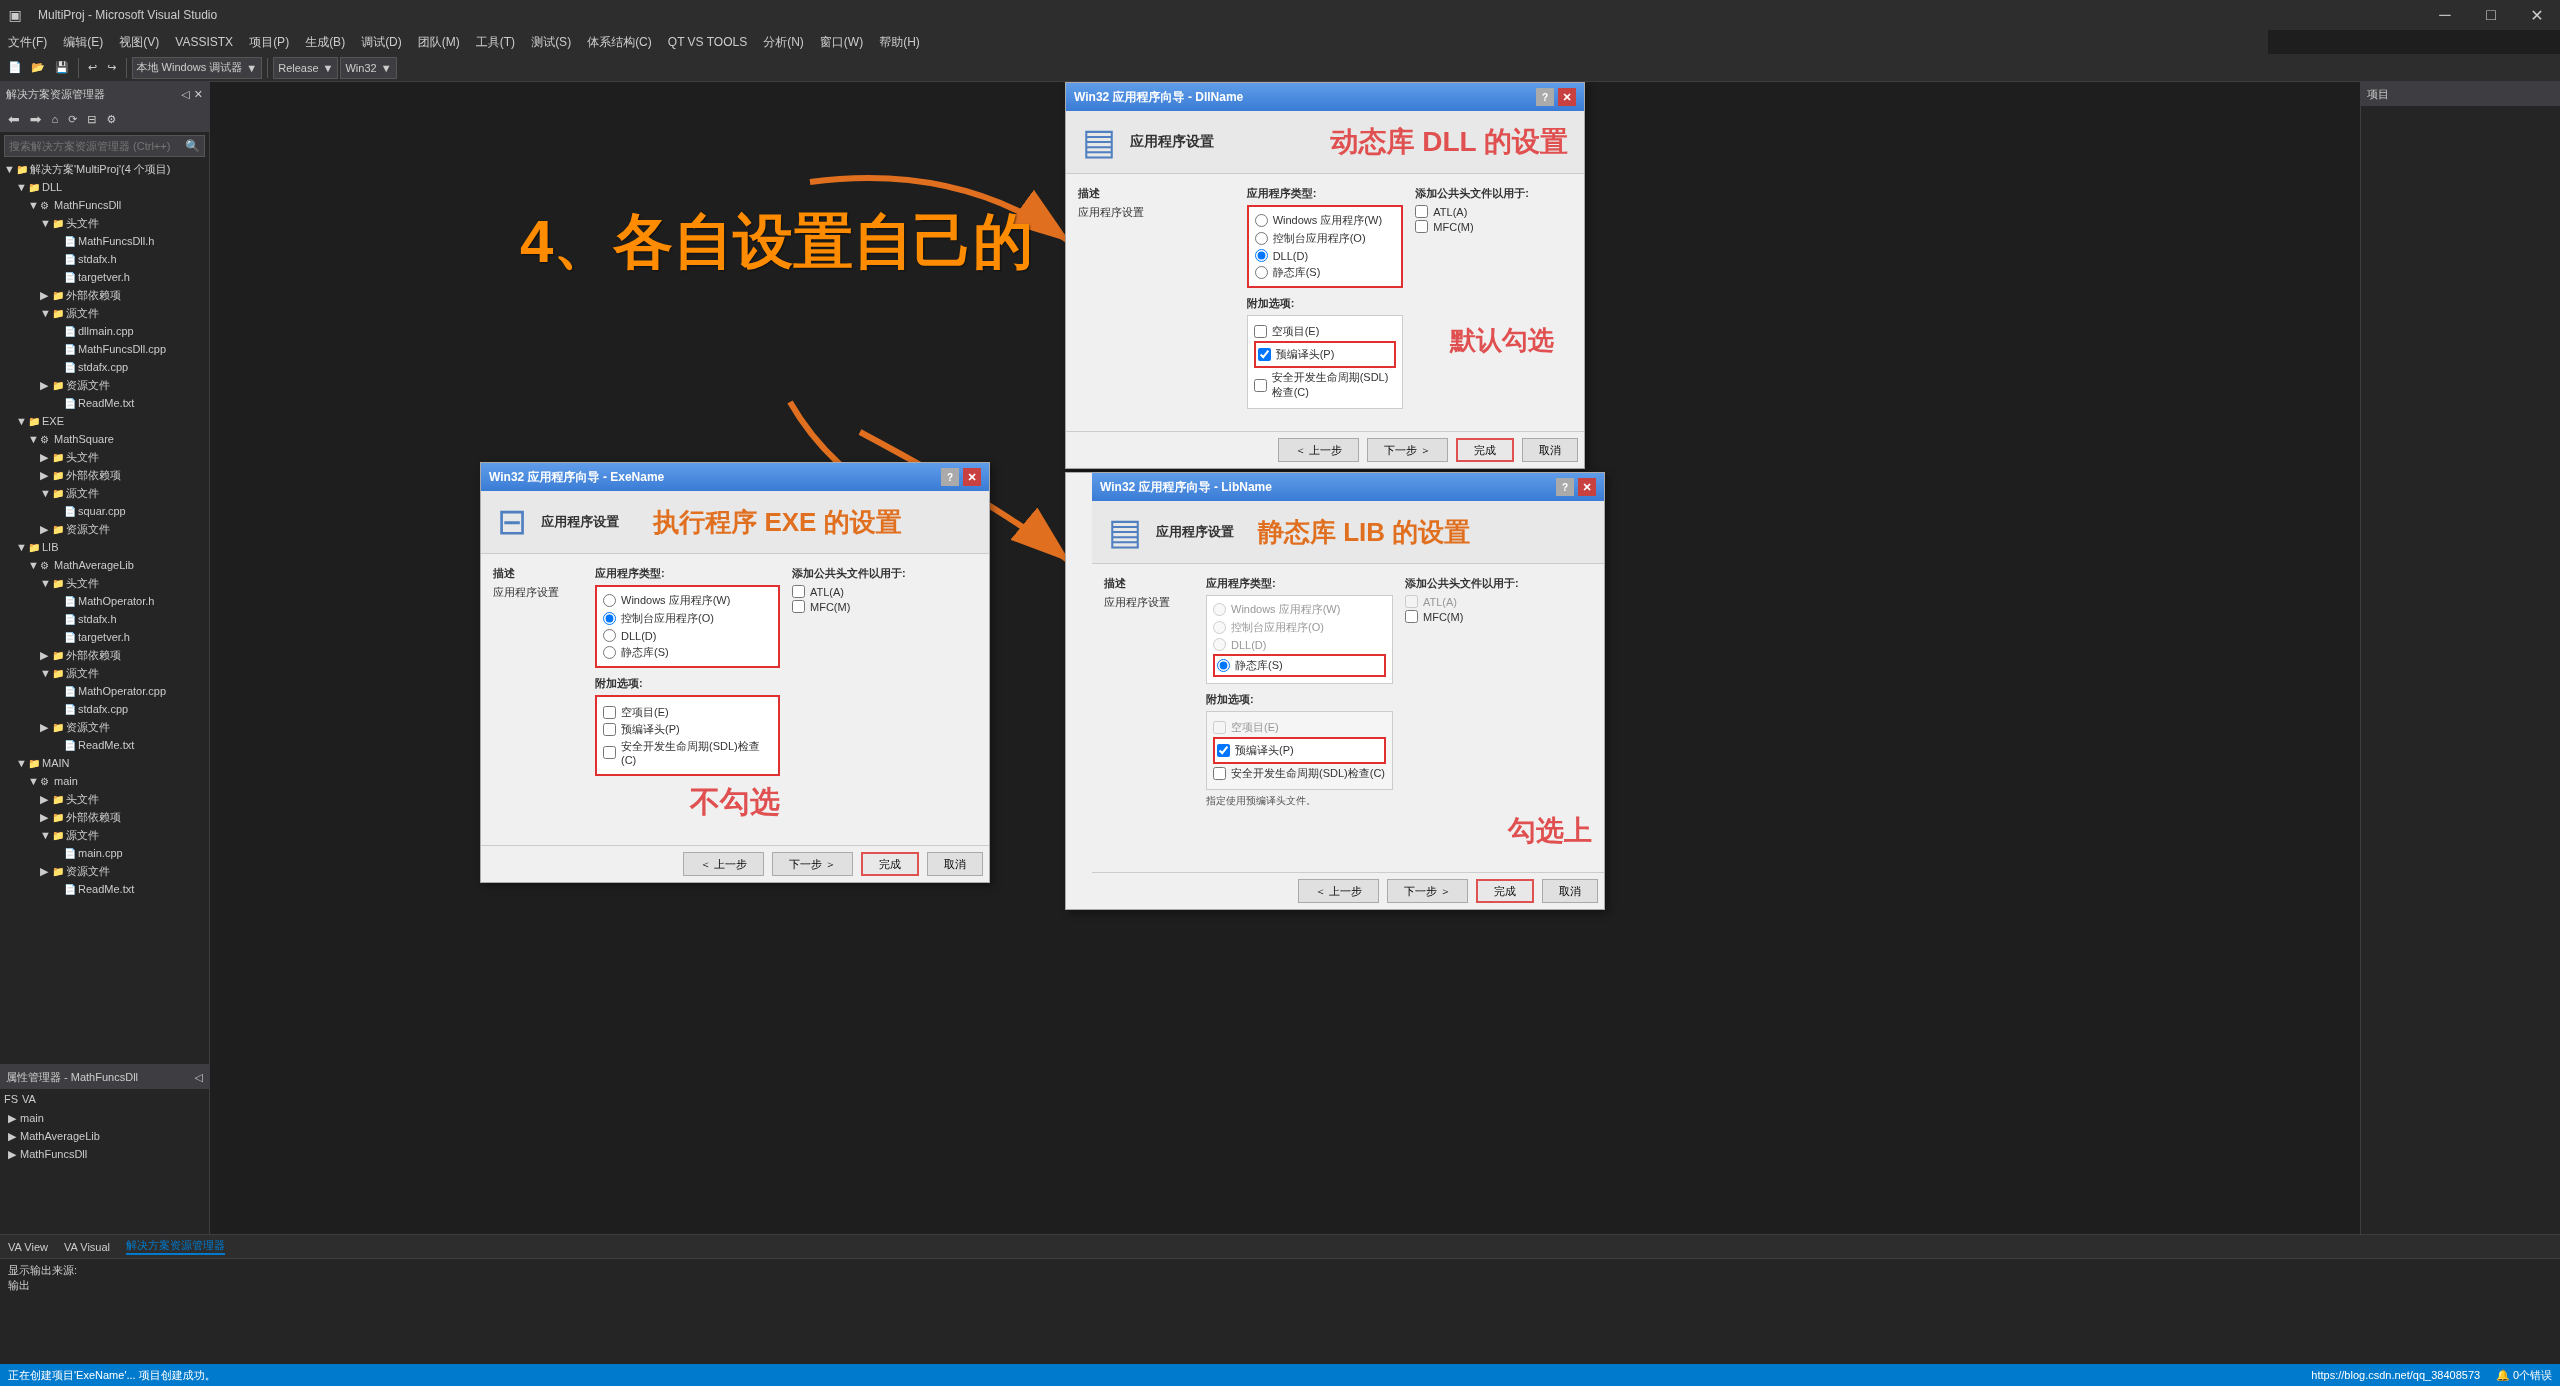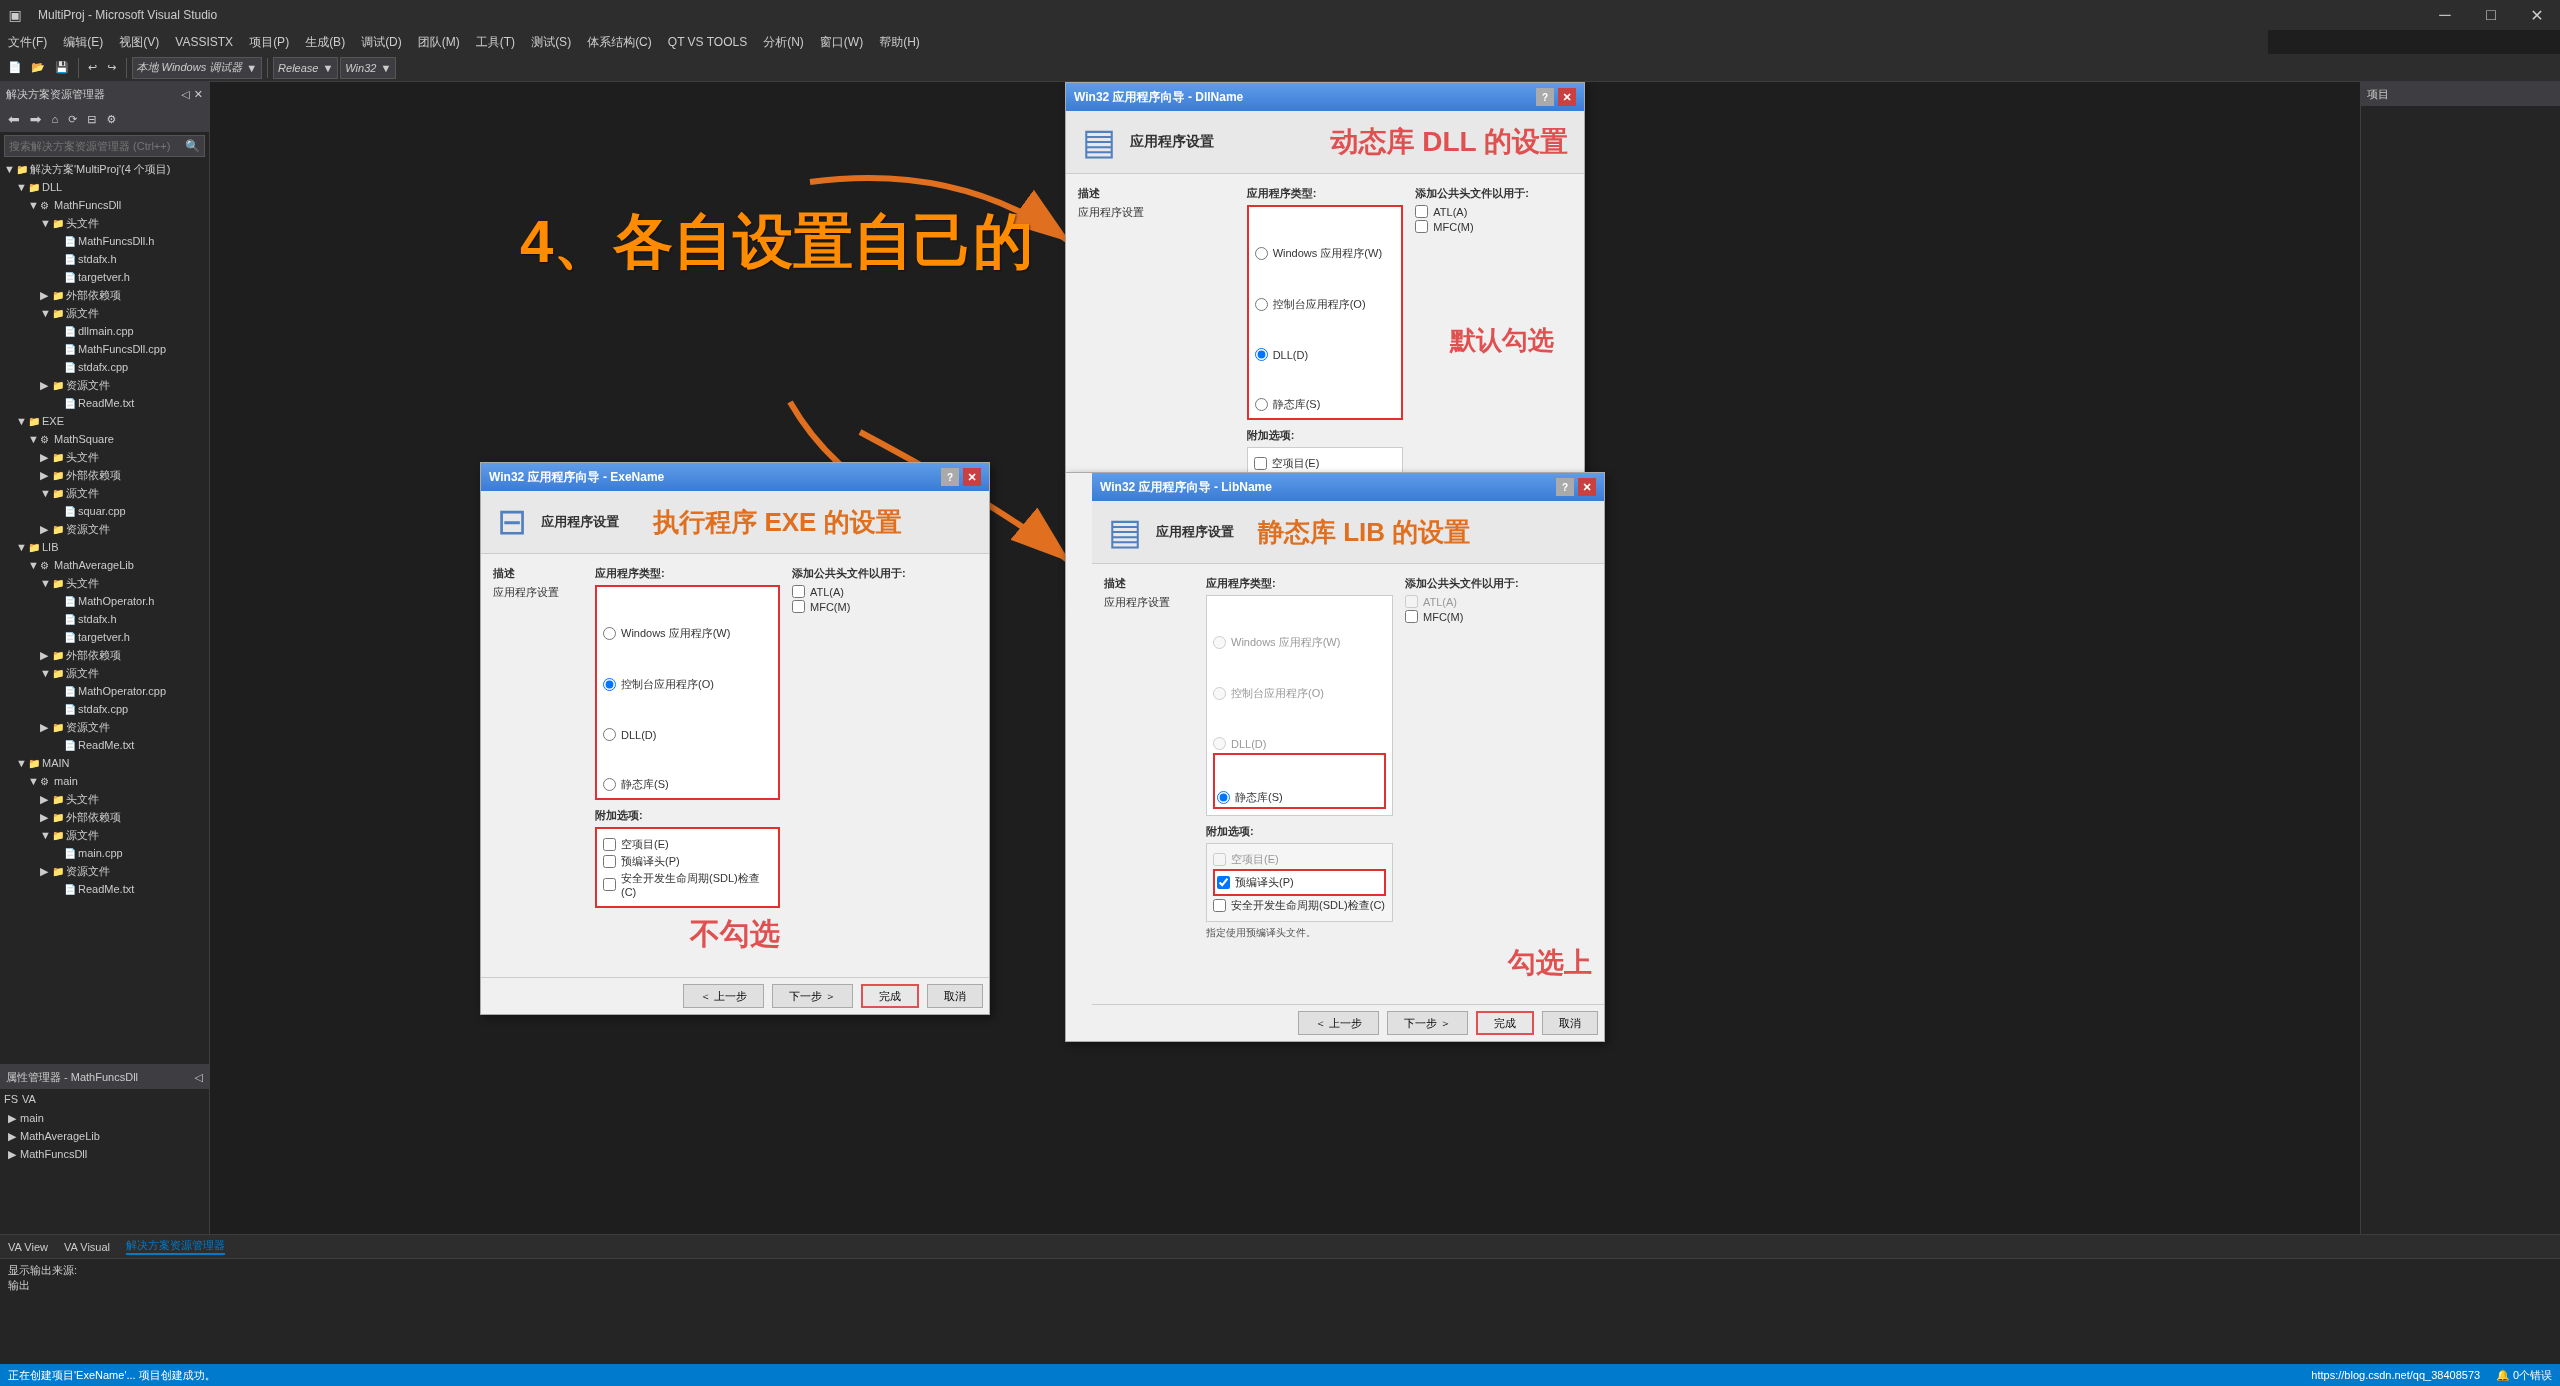--- a/index.html
+++ b/index.html
@@ -112,21 +112,20 @@
     .toolbar-dropdown {
       height: 22px;
       background: #3e3e42;
       border: 1px solid #555;
       color: #ccc;
       font-size: 11px;
       padding: 0 4px;
       display: flex;
       align-items: center;
       gap: 4px;
-      font-style: italic;
     }
 
     
     .main-area {
       position: absolute;
       top: 82px; left: 0;
       width: 2560px;
       height: calc(1386px - 82px - 50px);
       display: flex;
     }
@@ -239,21 +238,21 @@
     .dialog-body {
       padding: 12px;
     }
     .dialog-label {
       font-size: 11px;
       color: #333;
       margin-bottom: 4px;
       font-weight: bold;
     }
     .radio-group { display: flex; flex-direction: column; gap: 3px; }
-    .radio-item { display: flex; align-items: center; gap: 5px; font-size: 11px; color: #333; margin-top: 33px; }
+    .radio-item { display: flex; align-items: center; gap: 5px; font-size: 11px; color: #333; }
     .checkbox-item { display: flex; align-items: center; gap: 5px; font-size: 11px; color: #333; margin: 2px 0; }
     .btn-row {
       display: flex;
       justify-content: flex-end;
       gap: 8px;
       margin-top: 10px;
       padding: 6px;
       border-top: 1px solid #ccc;
     }
     .dialog-btn {

